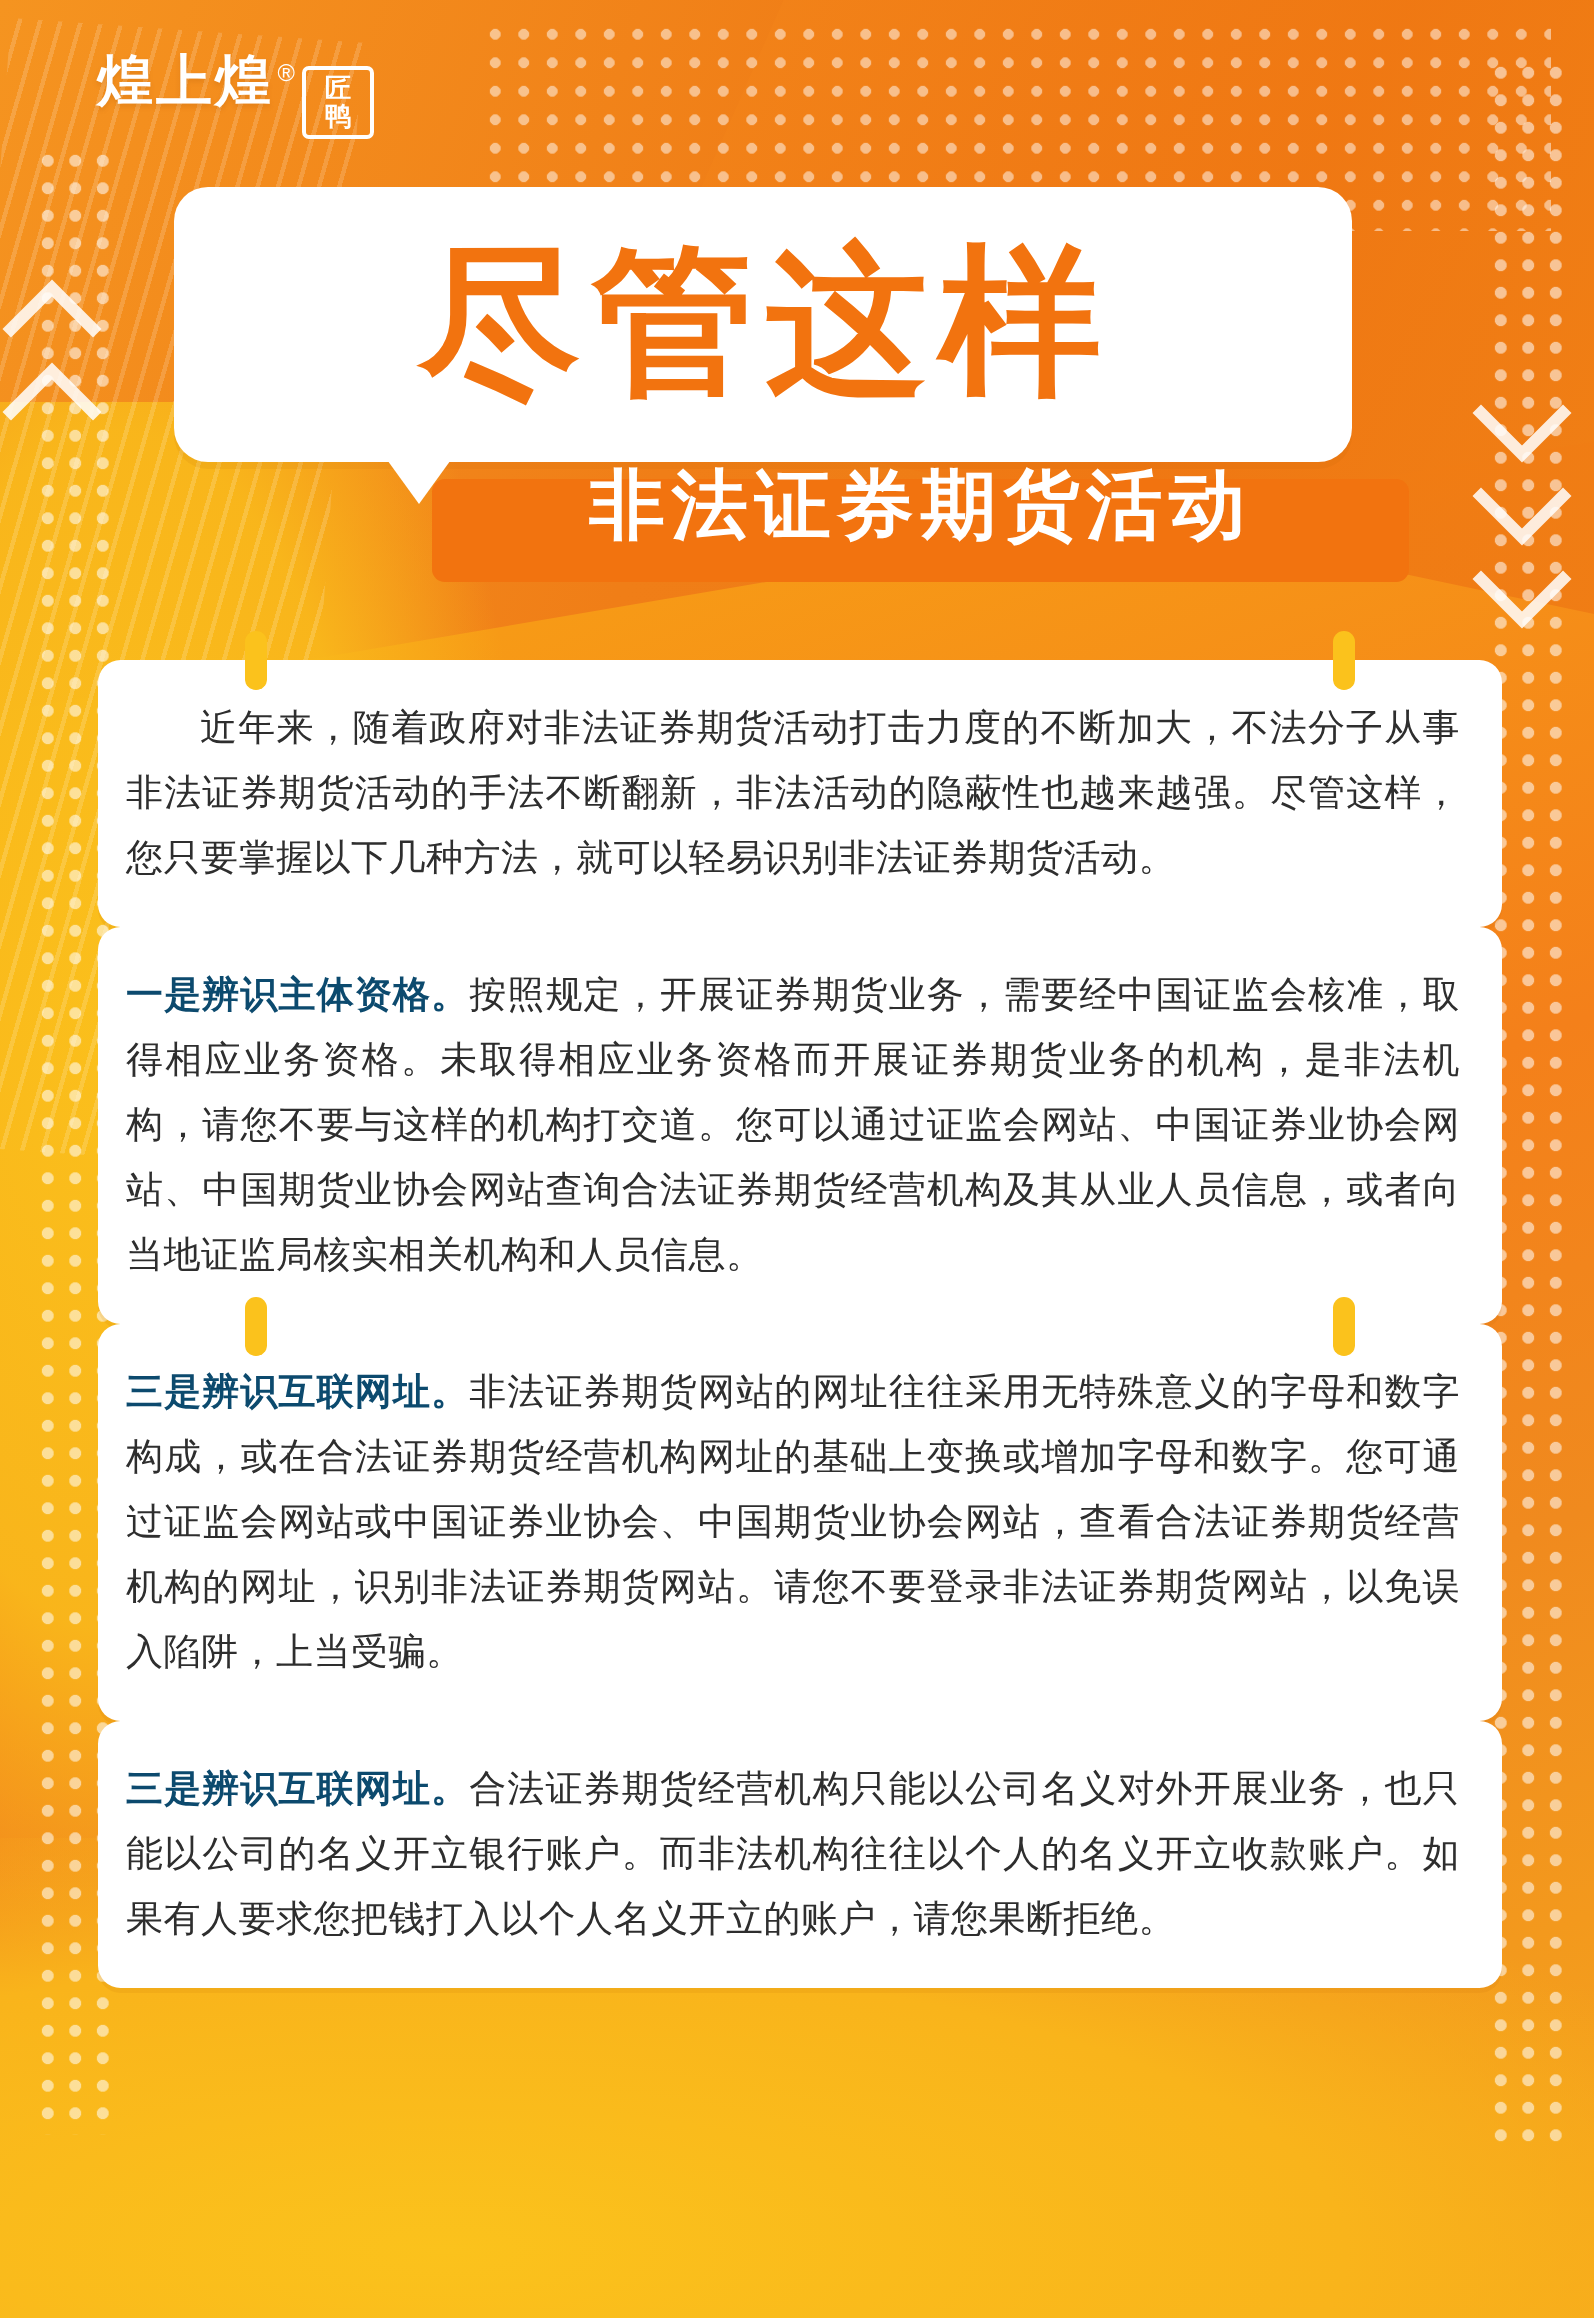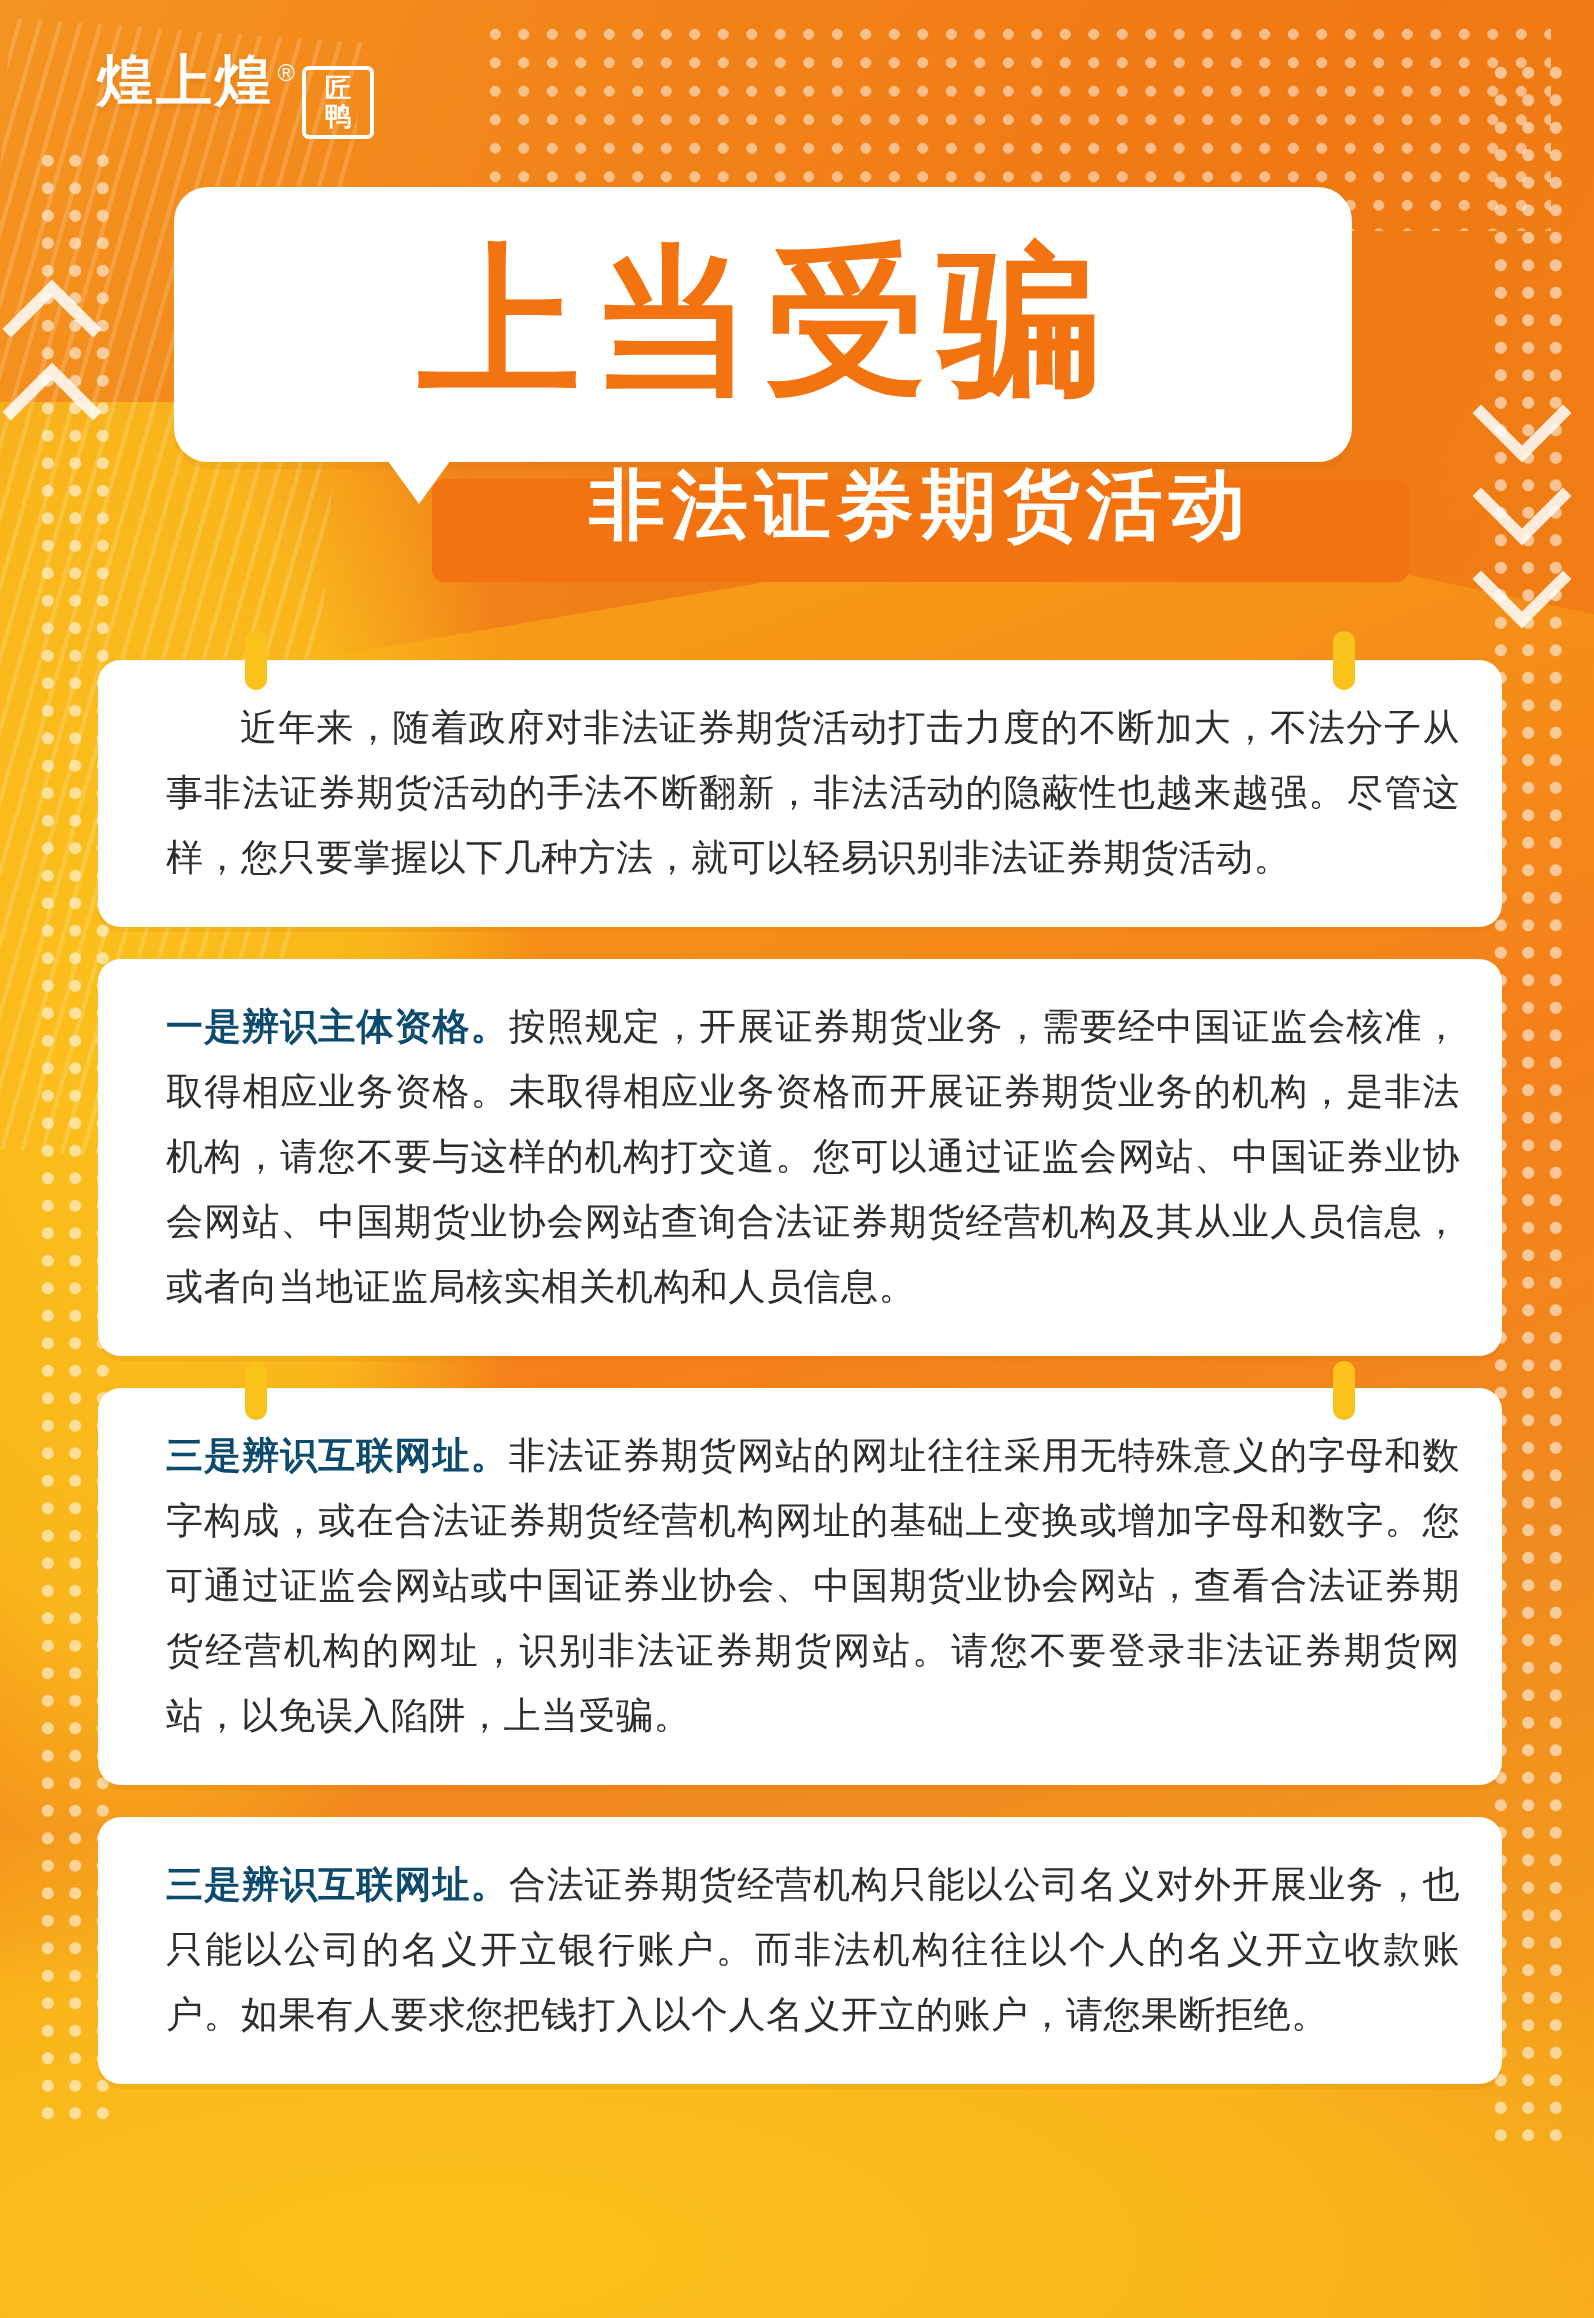--- a/index.html
+++ b/index.html
@@ -218,22 +218,21 @@
     position: absolute;
     top: 660px;
     left: 98px;
     width: 1404px;
     z-index: 4;
   }
   .card {
     position: relative;
     background: #ffffff;
     border-radius: 22.6px;
-    padding: 35px 42px 37px 68px;
-    margin-bottom: 32px;
+    padding: 35px 42px 37px 28px;
     box-shadow: 0 4.9px 0 rgba(186,94,2,0.10);
   }
   .card p {
     margin: 0;
     font-size: 37px;
     line-height: 65px;
     color: #2e2e2e;
     text-align: justify;
     letter-spacing: 0.5px;
     font-family: "DejaVu Sans", "Liberation Sans", sans-serif;
@@ -282,21 +281,21 @@
   <div class="logo">
     <div class="logo-text">煌上煌</div>
     <div class="logo-reg">®</div>
     <div class="logo-badge">
       <span>匠</span>
       <span>鸭</span>
     </div>
   </div>
 
   <div class="title-bubble"></div>
-  <div class="title-main">上当受骗</div>
+  <div class="title-main">尽管这样</div>
 
   <div class="subtitle-band"></div>
   <div class="subtitle-text">非法证券期货活动</div>
 
   <div class="cards">
 
     <div class="card">
       <div class="pin top-left" style="top:-29.4px"></div>
       <div class="pin top-right" style="top:-29.4px"></div>
       <p class="indent">近年来，随着政府对非法证券期货活动打击力度的不断加大，不法分子从事非法证券期货活动的手法不断翻新，非法活动的隐蔽性也越来越强。尽管这样，您只要掌握以下几种方法，就可以轻易识别非法证券期货活动。</p>

